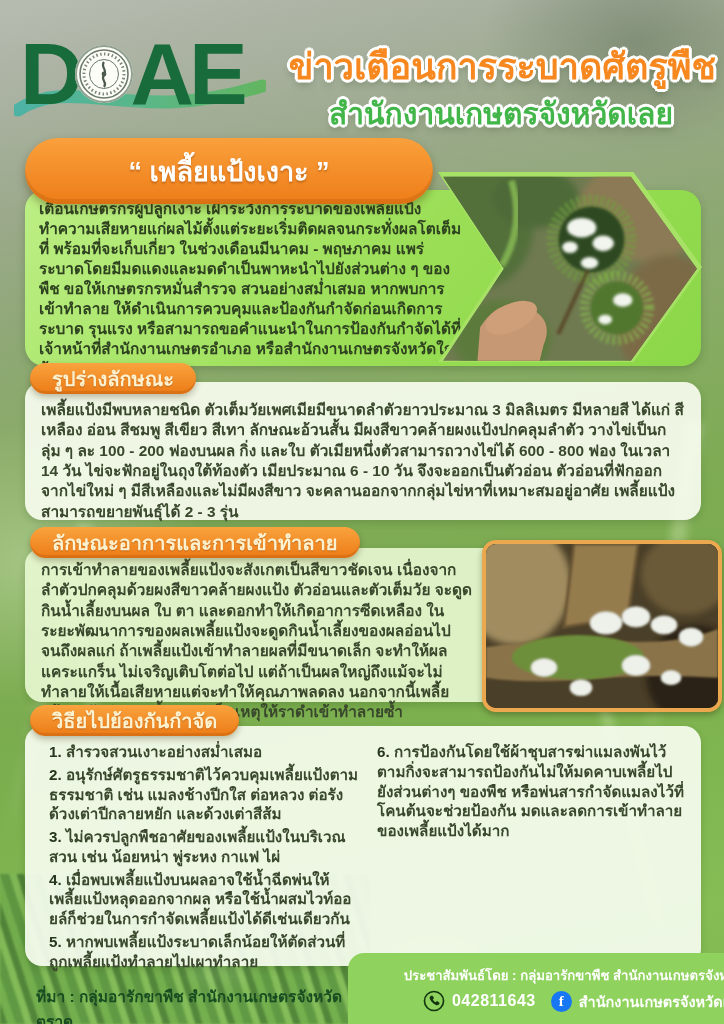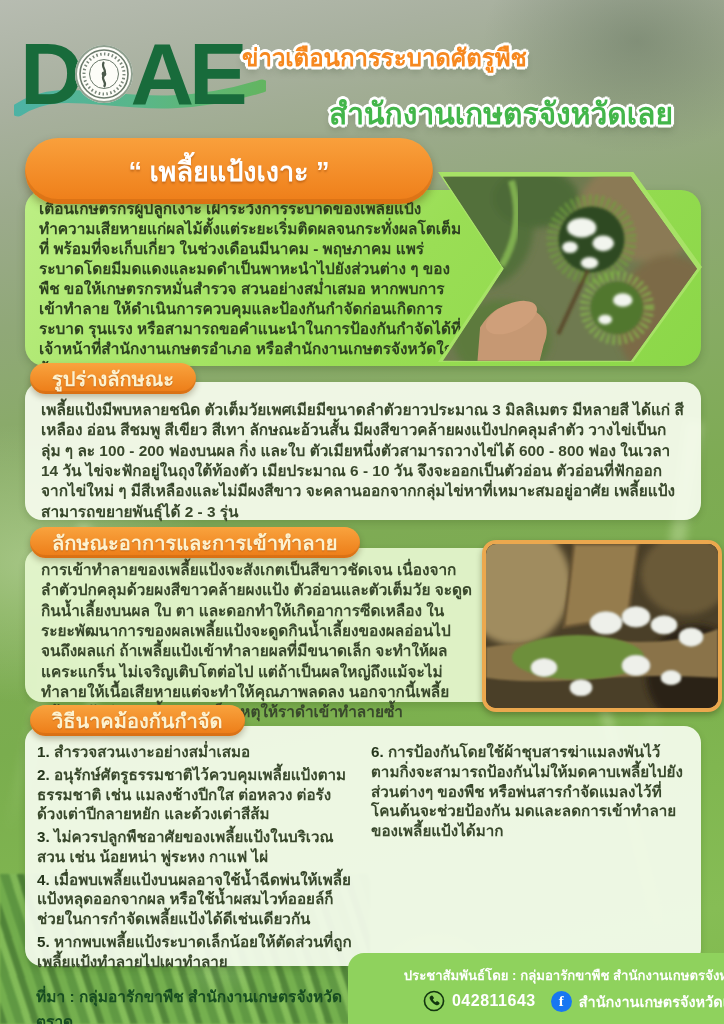--- a/index.html
+++ b/index.html
@@ -31,22 +31,22 @@
 
   
   .logo{position:absolute;left:20px;top:26px;width:235px;height:96px;display:flex;align-items:center;}
   .logo-swoosh{position:absolute;left:-6px;top:34px;width:252px;height:66px;z-index:0;}
   .logo-letter{position:relative;z-index:1;font-size:88px;font-weight:800;line-height:90px;color:#186b3b;letter-spacing:-5px;}
   .logo-emblem{position:relative;z-index:2;width:58px;height:58px;border-radius:50%;background:#fdfdf8;
     box-shadow:0 0 0 2px #8fa08f inset;display:flex;align-items:center;justify-content:center;margin:0 -2px 0 -4px;}
   .outline-white{
     text-shadow:-2px -2px 0 #fff,2px -2px 0 #fff,-2px 2px 0 #fff,2px 2px 0 #fff,
       0 -3px 0 #fff,0 3px 0 #fff,-3px 0 0 #fff,3px 0 0 #fff,0 5px 7px rgba(40,60,30,.35);}
-  .hdr-title{position:absolute;left:242px;top:38px;width:474px;text-align:left;
-    font-size:24px;font-weight:800;color:#f6881f;z-index:3;}
+  .hdr-title{position:absolute;left:242px;top:38px;width:474px;text-align:right;
+    font-size:36px;font-weight:800;color:#f6881f;z-index:3;}
   .hdr-sub{position:absolute;left:286px;top:90px;width:430px;text-align:center;
     font-size:30px;font-weight:800;color:#43b64a;z-index:3;}
 
   
   .badge{position:absolute;display:inline-flex;align-items:center;height:31px;padding:0 22px;
     border-radius:24px;background:linear-gradient(180deg,#f9a33e,#ec7b16);
     box-shadow:0 3px 6px rgba(60,40,0,.30), inset 0 -3px 0 rgba(120,50,0,.15);
     color:#fdf2cf;font-weight:800;font-size:20px;z-index:6;text-shadow:0 1px 1px rgba(120,50,0,.4);}
   .alert-badge{position:absolute;left:25px;top:138px;width:408px;height:66px;border-radius:40px;
     background:linear-gradient(180deg,#f9a03c,#ee7d18);
@@ -68,21 +68,21 @@
   .panel{position:absolute;left:25px;border-radius:17px;box-shadow:0 3px 7px rgba(40,70,20,.20);z-index:3;}
   .panel-text{font-size:15.4px;line-height:1.32;color:#39482c;font-weight:600;}
   .p-appearance{top:382px;width:676px;height:138px;background:rgba(246,252,238,.93);}
   .p-appearance .panel-text{padding:18px 16px 0 16px;}
   .p-symptoms{top:548px;width:676px;height:154px;background:rgba(229,246,207,.93);}
   .p-symptoms .panel-text{padding:12px 16px 0 16px;width:432px;}
   .sym-photo{position:absolute;left:482px;top:540px;width:232px;height:164px;z-index:6;
     border:4px solid #eba84e;border-radius:14px;overflow:hidden;background:#3c3322;
     box-shadow:0 3px 6px rgba(40,40,10,.35);}
   .p-prevent{top:726px;width:676px;height:240px;background:rgba(245,252,238,.93);}
-  .prevent-cols{display:flex;gap:18px;padding:16px 14px 0 12px;}
+  .prevent-cols{display:flex;gap:18px;padding:16px 14px 0 24px;}
   .prevent-col{flex:1;}
   .item{margin:0 0 2px 0;}
   .item .num{font-weight:800;color:#26361c;}
   .item .txt{font-weight:600;color:#39482c;}
   .prevent-col p{font-size:15.2px;line-height:1.30;margin:0 0 3px 0;}
 
   
   .source-text{position:absolute;left:36px;top:984px;width:320px;font-size:15.5px;font-weight:700;
     color:#174c21;z-index:4;}
   .footer-panel{position:absolute;left:348px;top:953px;width:376px;height:71px;background:#8fd25d;
@@ -211,21 +211,21 @@
         <ellipse cx="178" cy="80" rx="13" ry="9"></ellipse>
           <ellipse cx="205" cy="92" rx="12" ry="9"></ellipse>
         <ellipse cx="58" cy="122" rx="13" ry="9"></ellipse>
           <ellipse cx="95" cy="142" rx="11" ry="8"></ellipse>
         <ellipse cx="150" cy="120" rx="14" ry="10"></ellipse>
           <ellipse cx="185" cy="132" rx="10" ry="7"></ellipse>
       </g>
     </svg>
   </div>
 
-  <div class="badge" style="left:30px;top:705px;">วิธีนาคม้องกันกำจัด</div>
+  <div class="badge" style="left:30px;top:705px;">วิธียไปย้องกันกำจัด</div>
   <div class="panel p-prevent">
     <div class="prevent-cols">
       <div class="prevent-col">
         <p class="item"><span class="num">1.</span><span class="txt"> สำรวจสวนเงาะอย่างสม่ำเสมอ</span></p>
         <p class="item"><span class="num">2.</span><span class="txt"> อนุรักษ์ศัตรูธรรมชาติไว้ควบคุมเพลี้ยแป้งตามธรรมชาติ เช่น แมลงช้างปีกใส ต่อหลวง ต่อรัง ด้วงเต่าปีกลายหยัก และด้วงเต่าสีส้ม</span></p>
         <p class="item"><span class="num">3.</span><span class="txt"> ไม่ควรปลูกพืชอาศัยของเพลี้ยแป้งในบริเวณสวน เช่น น้อยหน่า พู่ระหง กาแฟ ไผ่</span></p>
         <p class="item"><span class="num">4.</span><span class="txt"> เมื่อพบเพลี้ยแป้งบนผลอาจใช้น้ำฉีดพ่นให้เพลี้ยแป้งหลุดออกจากผล หรือใช้น้ำผสมไวท์ออยล์ก็ช่วยในการกำจัดเพลี้ยแป้งได้ดีเช่นเดียวกัน</span></p>
         <p class="item"><span class="num">5.</span><span class="txt"> หากพบเพลี้ยแป้งระบาดเล็กน้อยให้ตัดส่วนที่ถูกเพลี้ยแป้งทำลายไปเผาทำลาย</span></p>
       </div>
       <div class="prevent-col">

